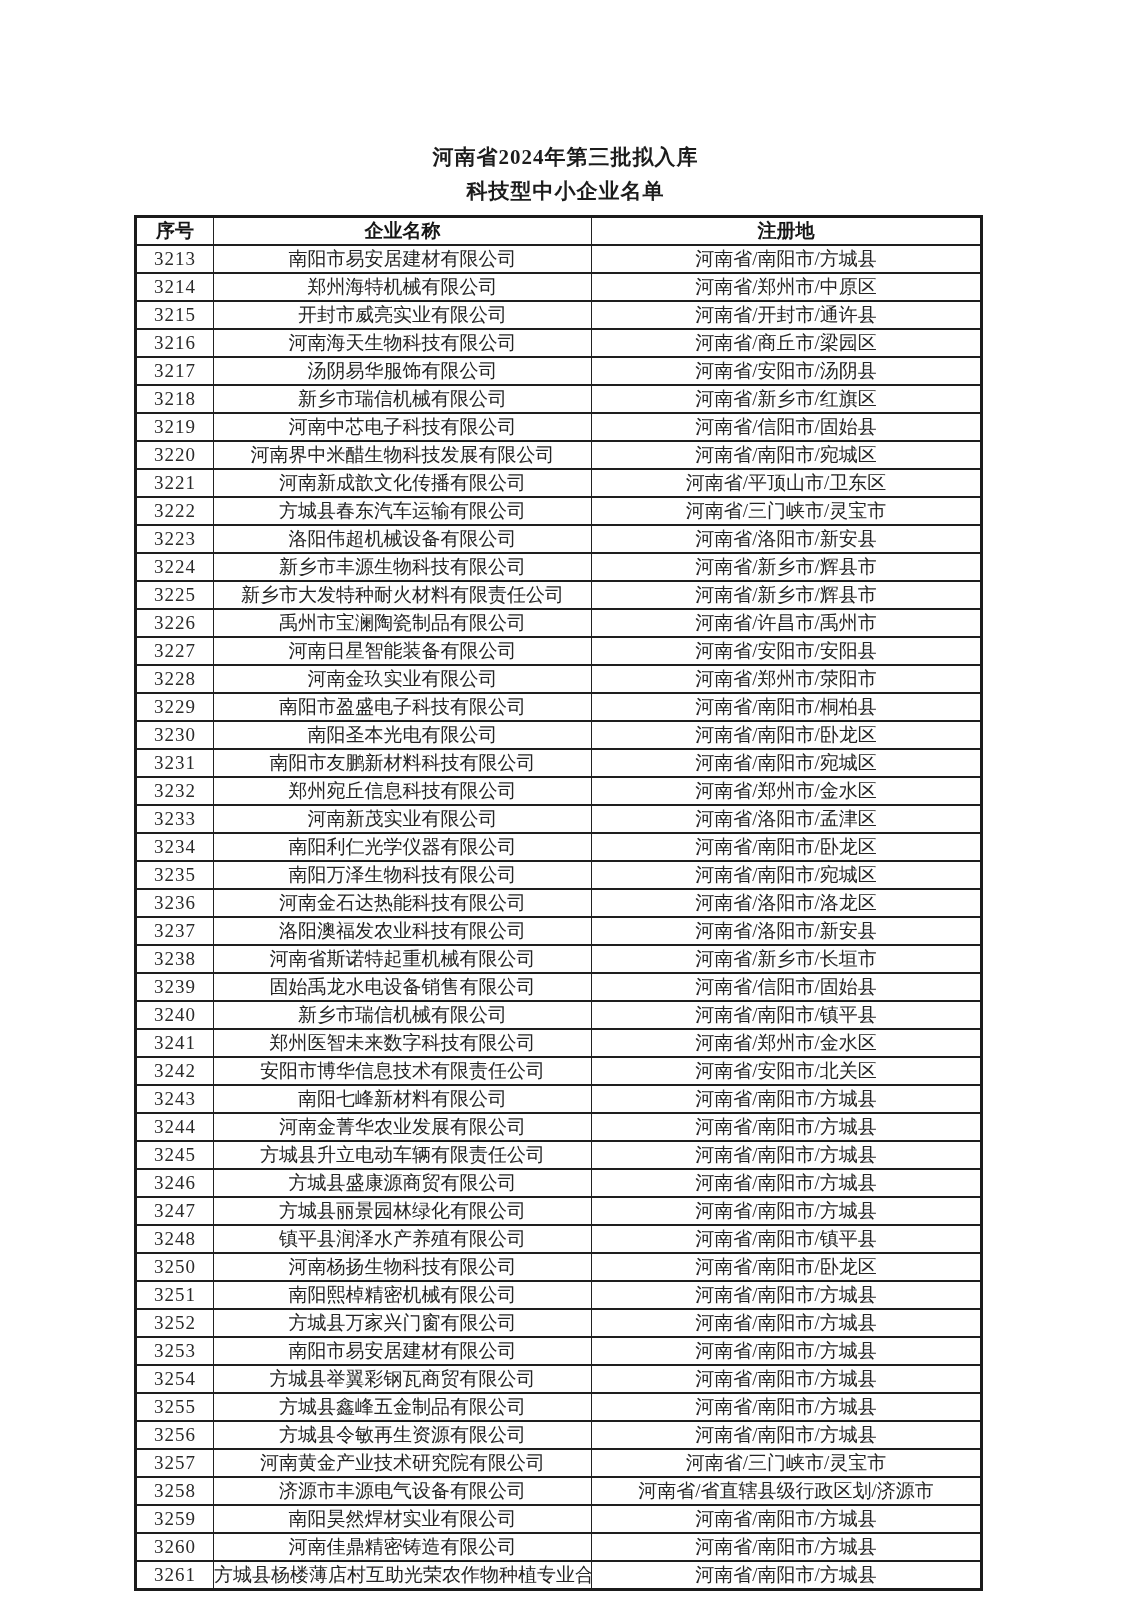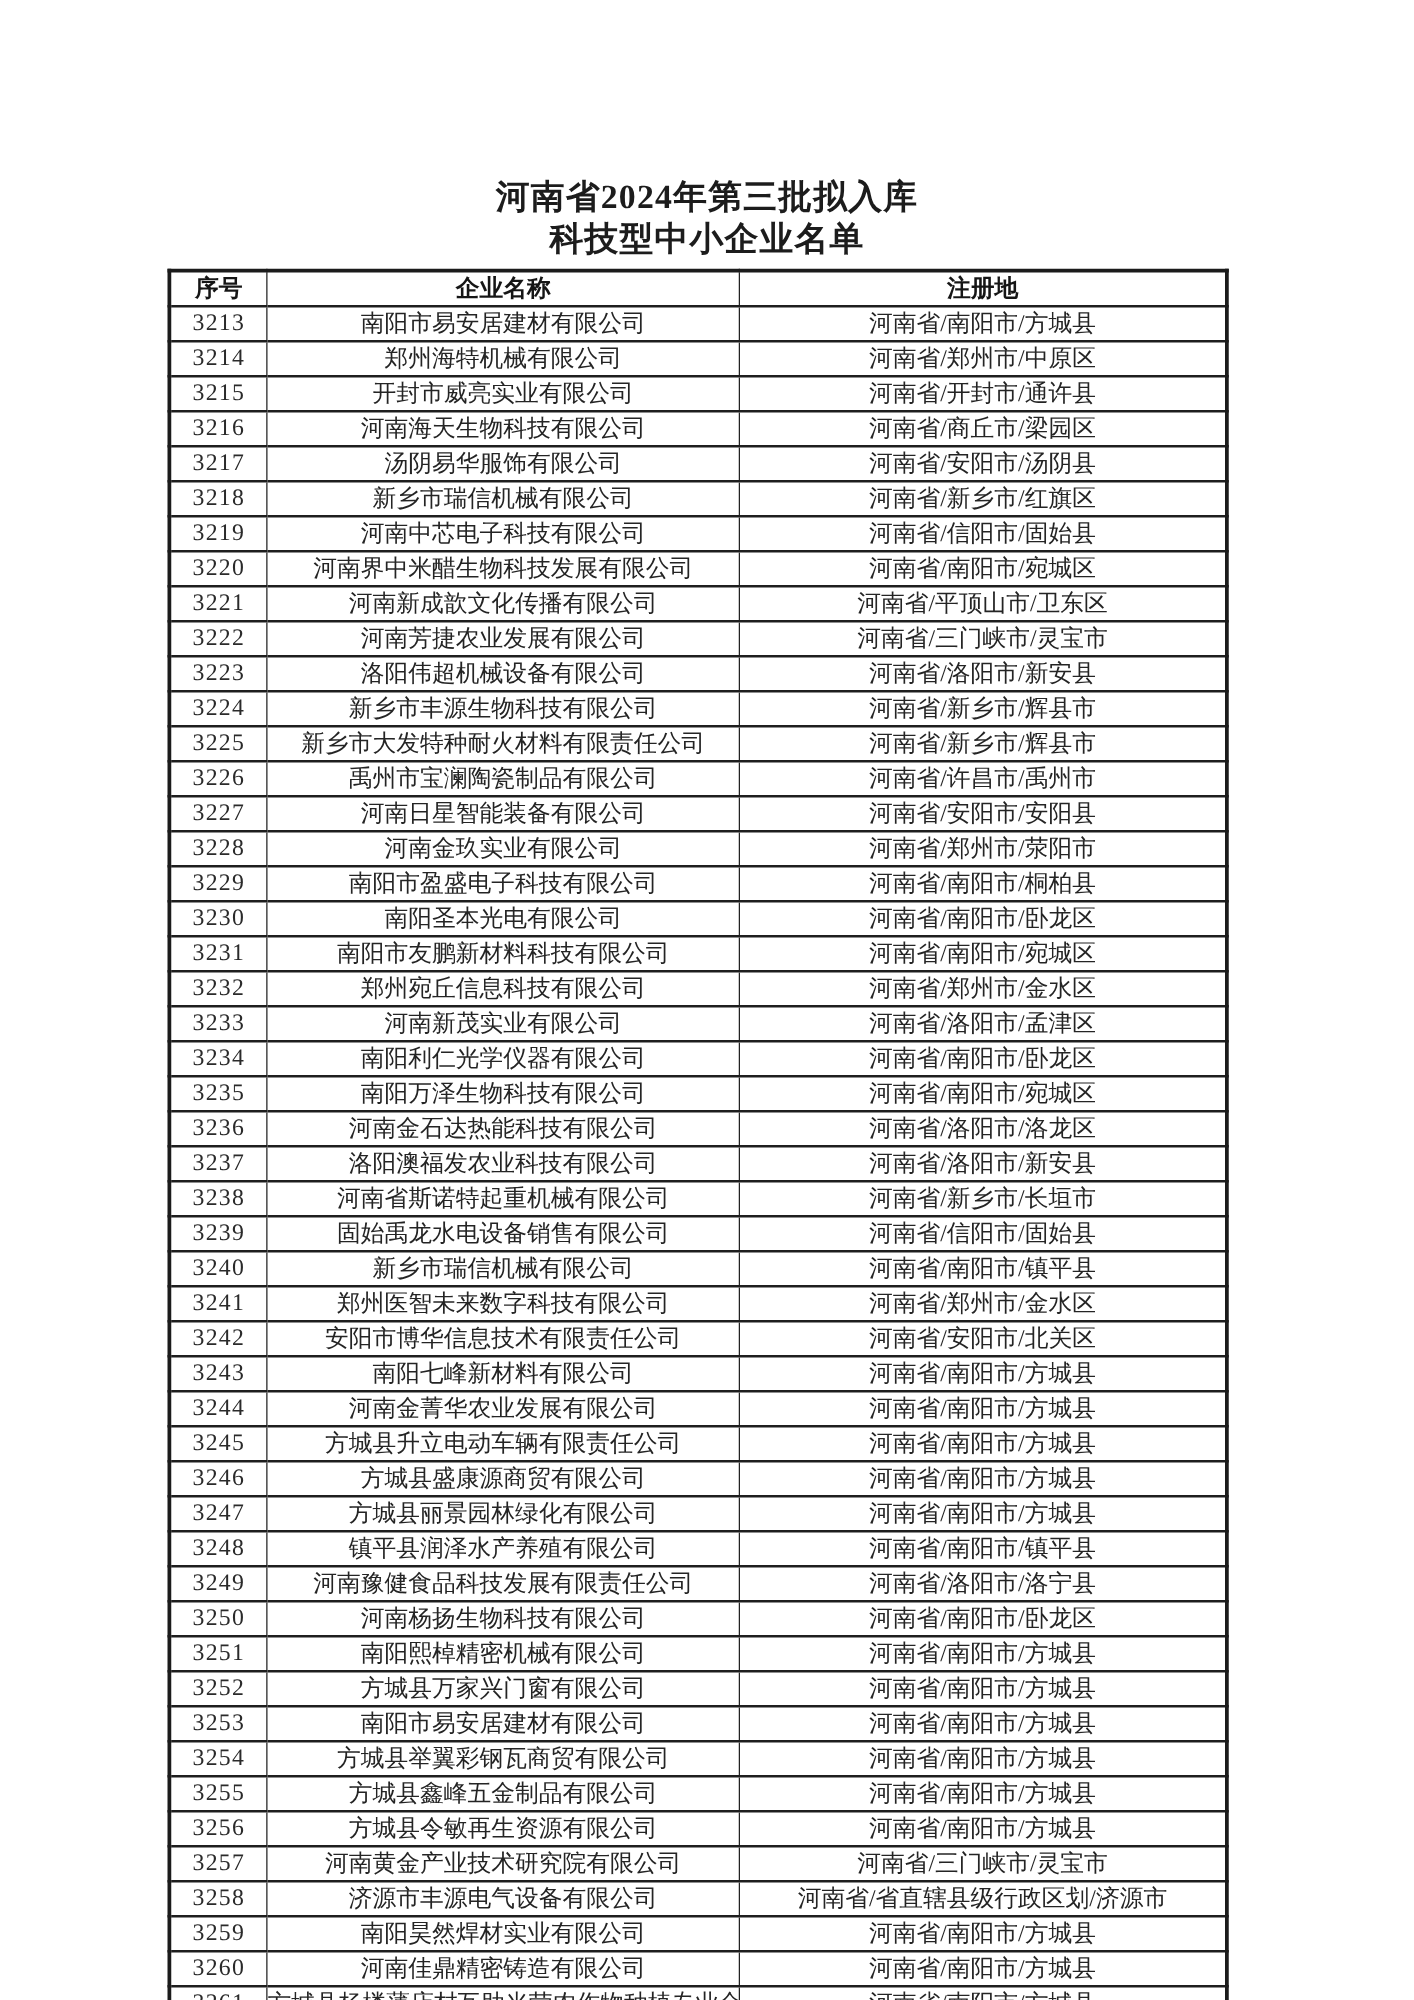--- a/index.html
+++ b/index.html
@@ -10,21 +10,21 @@
     background: #ffffff;
     font-family: "Liberation Serif", "DejaVu Serif", serif;
     color: #262626;
     overflow: hidden;
   }
   .title-block {
     padding-top: 140px;
     text-align: center;
   }
   .title-line {
-    font-size: 27px;
+    font-size: 21px;
     font-weight: bold;
     line-height: 34px;
     color: #1c1c1c;
     letter-spacing: 1px;
   }
   table.company-table {
     border-collapse: collapse;
     table-layout: fixed;
     margin-left: 134px;
     margin-top: 7px;
@@ -127,21 +127,21 @@
     <td class="c-name">河南界中米醋生物科技发展有限公司</td>
     <td class="c-loc">河南省/南阳市/宛城区</td>
   </tr>
         <tr>
     <td class="c-serial">3221</td>
     <td class="c-name">河南新成歆文化传播有限公司</td>
     <td class="c-loc">河南省/平顶山市/卫东区</td>
   </tr>
         <tr>
     <td class="c-serial">3222</td>
-    <td class="c-name">河南芳捷农业发展有限公司</td>
+    <td class="c-name">方城县春东汽车运输有限公司</td>
     <td class="c-loc">河南省/三门峡市/灵宝市</td>
   </tr>
         <tr>
     <td class="c-serial">3223</td>
     <td class="c-name">洛阳伟超机械设备有限公司</td>
     <td class="c-loc">河南省/洛阳市/新安县</td>
   </tr>
         <tr>
     <td class="c-serial">3224</td>
     <td class="c-name">新乡市丰源生物科技有限公司</td>
@@ -261,25 +261,20 @@
     <td class="c-serial">3247</td>
     <td class="c-name">方城县丽景园林绿化有限公司</td>
     <td class="c-loc">河南省/南阳市/方城县</td>
   </tr>
         <tr>
     <td class="c-serial">3248</td>
     <td class="c-name">镇平县润泽水产养殖有限公司</td>
     <td class="c-loc">河南省/南阳市/镇平县</td>
   </tr>
         <tr>
-    <td class="c-serial">3249</td>
-    <td class="c-name">河南豫健食品科技发展有限责任公司</td>
-    <td class="c-loc">河南省/洛阳市/洛宁县</td>
-  </tr>
-        <tr>
     <td class="c-serial">3250</td>
     <td class="c-name">河南杨扬生物科技有限公司</td>
     <td class="c-loc">河南省/南阳市/卧龙区</td>
   </tr>
         <tr>
     <td class="c-serial">3251</td>
     <td class="c-name">南阳熙棹精密机械有限公司</td>
     <td class="c-loc">河南省/南阳市/方城县</td>
   </tr>
         <tr>

